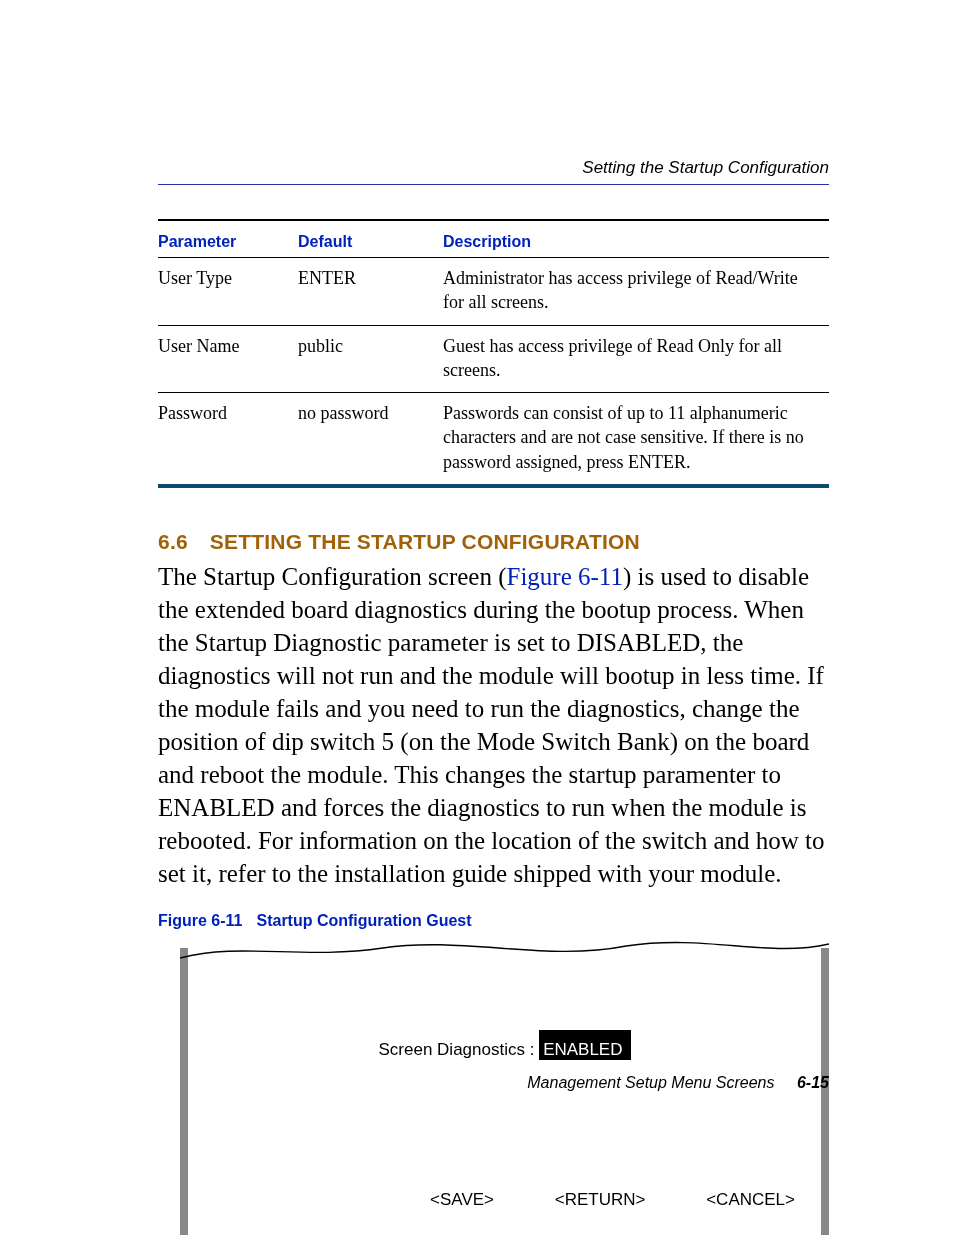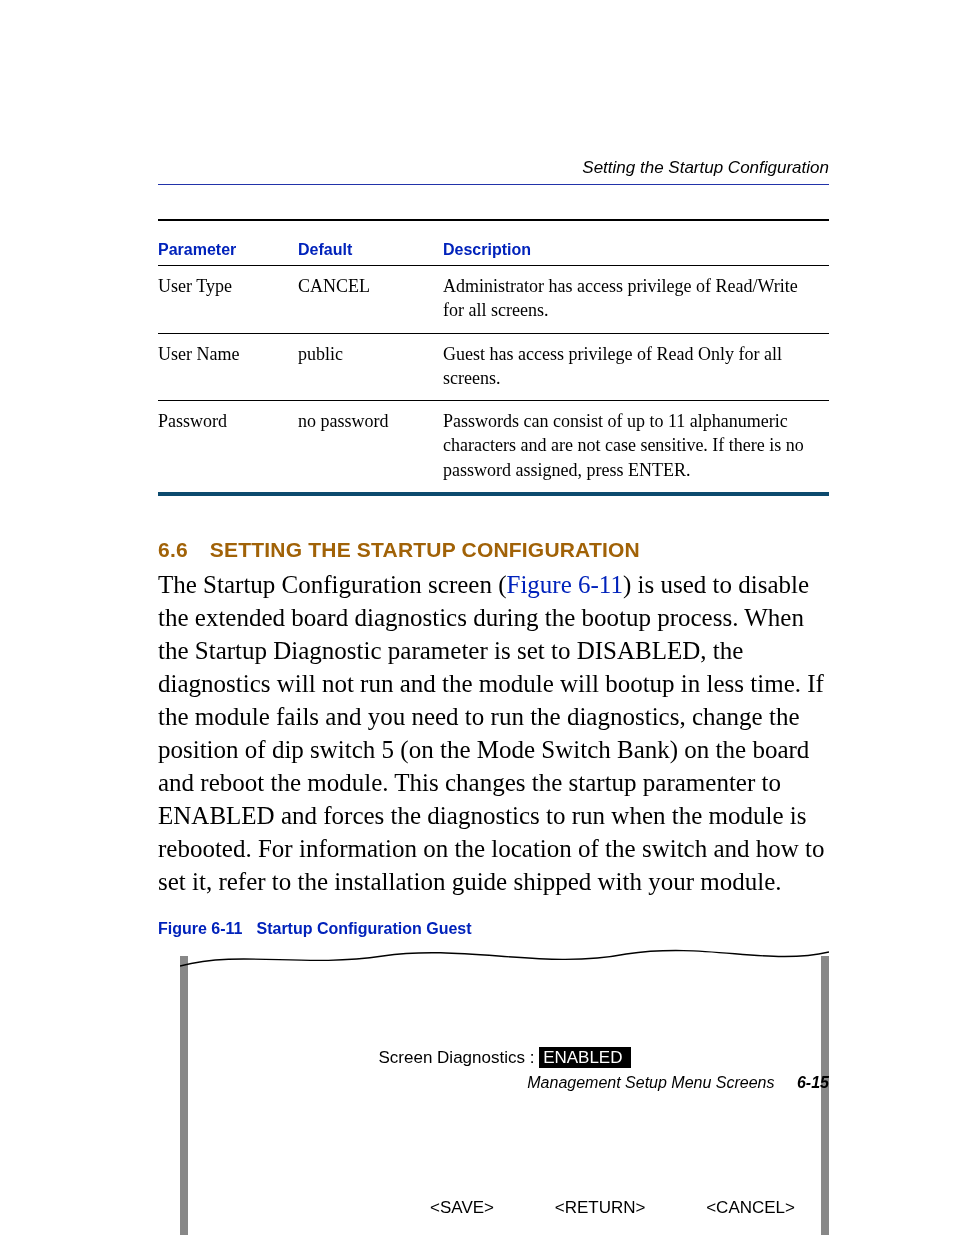--- a/index.html
+++ b/index.html
@@ -32,21 +32,21 @@
     width: 100%;
     border-collapse: collapse;
     font-size: 18px;
   }
   table.params thead th {
     text-align: left;
     font-family: Arial, Helvetica, sans-serif;
     font-weight: bold;
     color: #0022bb;
     font-size: 16px;
-    padding: 20px 10px 6px 0;
+    padding: 12px 10px 6px 0;
     border-top: 2px solid #000;
     border-bottom: 1.2px solid #000;
   }
   table.params tbody td {
     vertical-align: top;
     padding: 8px 10px 10px 0;
     border-bottom: 1px solid #000;
     line-height: 1.35;
   }
   table.params tbody tr:last-child td {
@@ -115,21 +115,21 @@
   .diag-line {
     position: absolute;
     top: 78px;
     left: 0; right: 0;
     text-align: center;
   }
   .diag-label { }
   .diag-value {
     background: #000;
     color: #fff;
-    padding: 1px 8px 1px 4px;
+    padding: 10px 8px 1px 4px;
   }
   .actions {
     position: absolute;
     bottom: 28px;
     left: 0; right: 0;
     text-align: right;
     word-spacing: 4px;
   }
   .actions span { margin: 0 26px; }
   .figure-id {
@@ -168,21 +168,21 @@
     <thead>
       <tr>
         <th>Parameter</th>
         <th>Default</th>
         <th>Description</th>
       </tr>
     </thead>
     <tbody>
       <tr>
         <td>User Type</td>
-        <td>CANCEL</td>
+        <td>ENTER</td>
         <td>Administrator has access privilege of Read/Write for all screens.</td>
       </tr>
       <tr>
         <td>User Name</td>
         <td>public</td>
         <td>Guest has access privilege of Read Only for all screens.</td>
       </tr>
       <tr>
         <td>Password</td>
         <td>no password</td>

